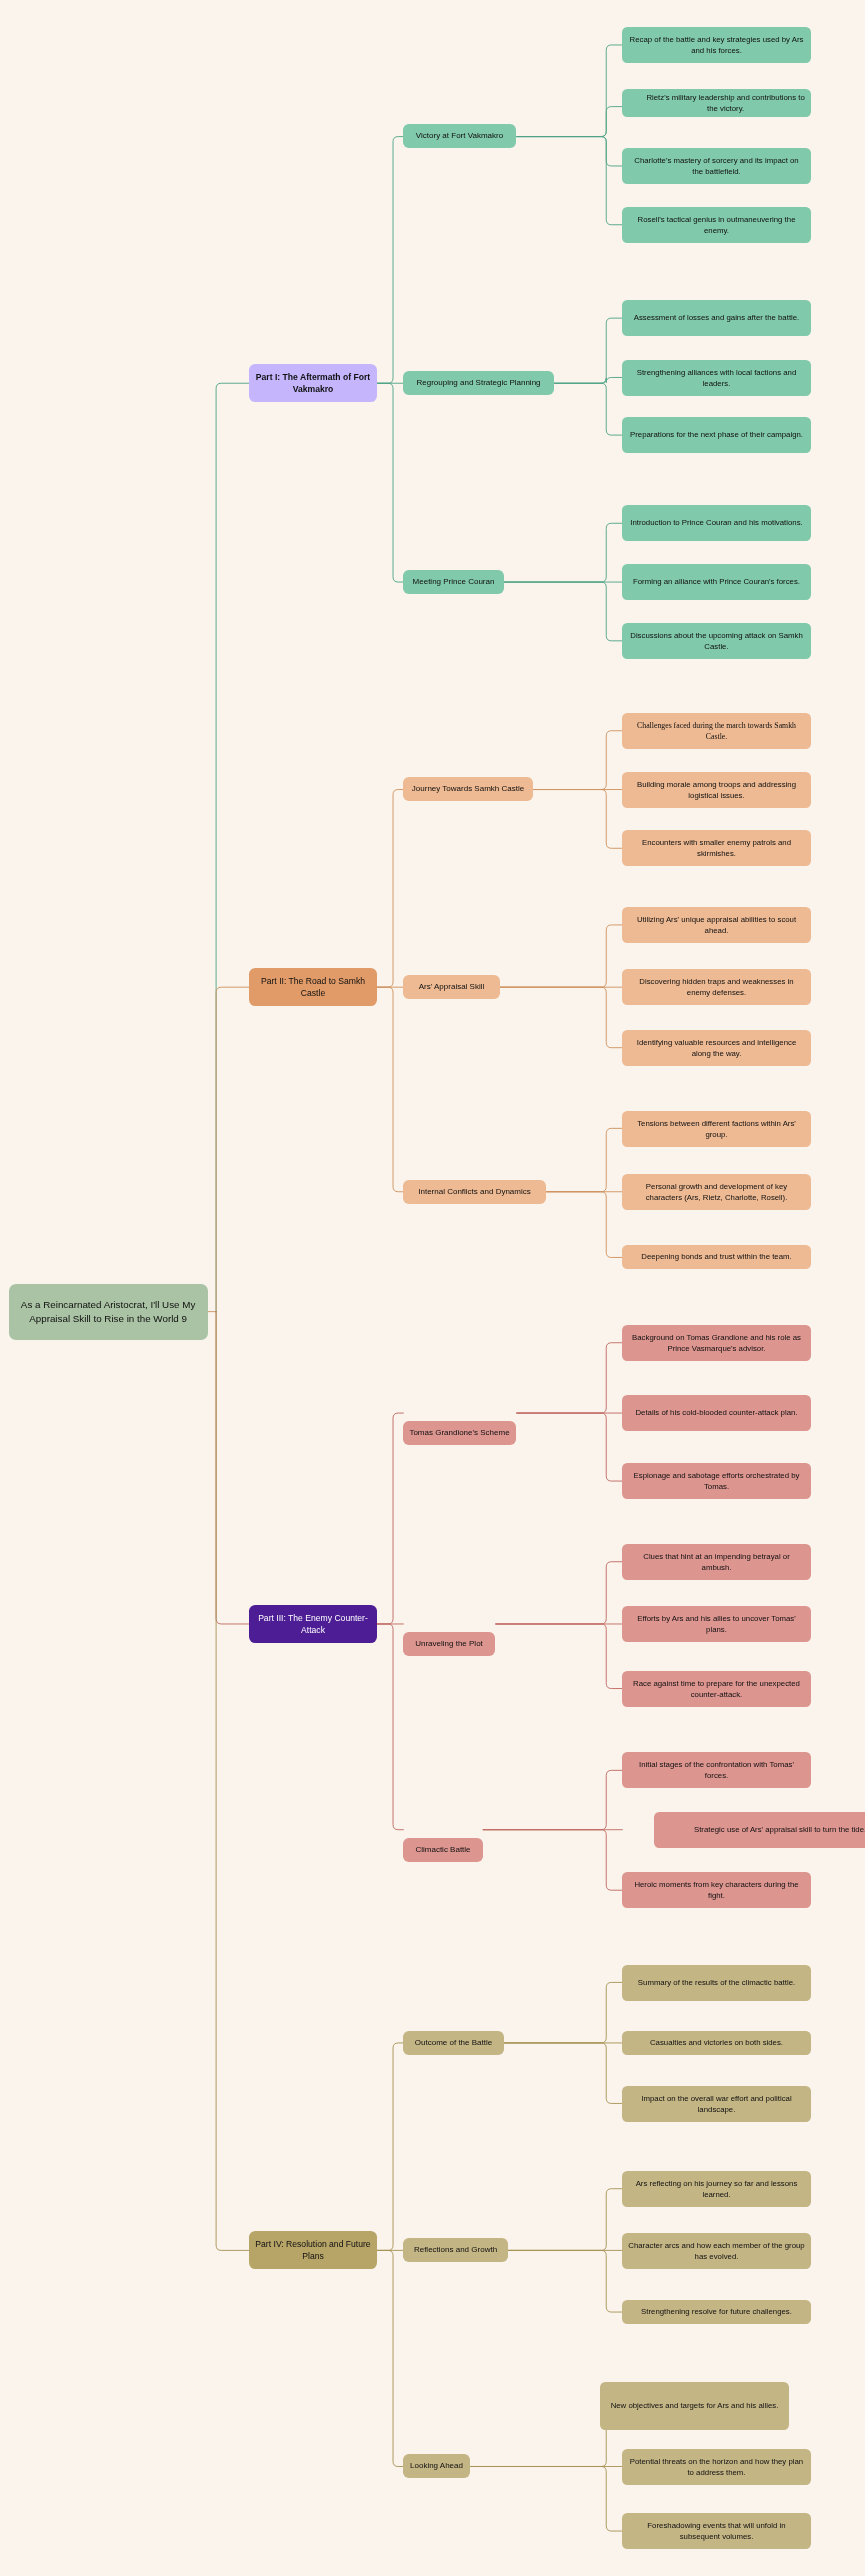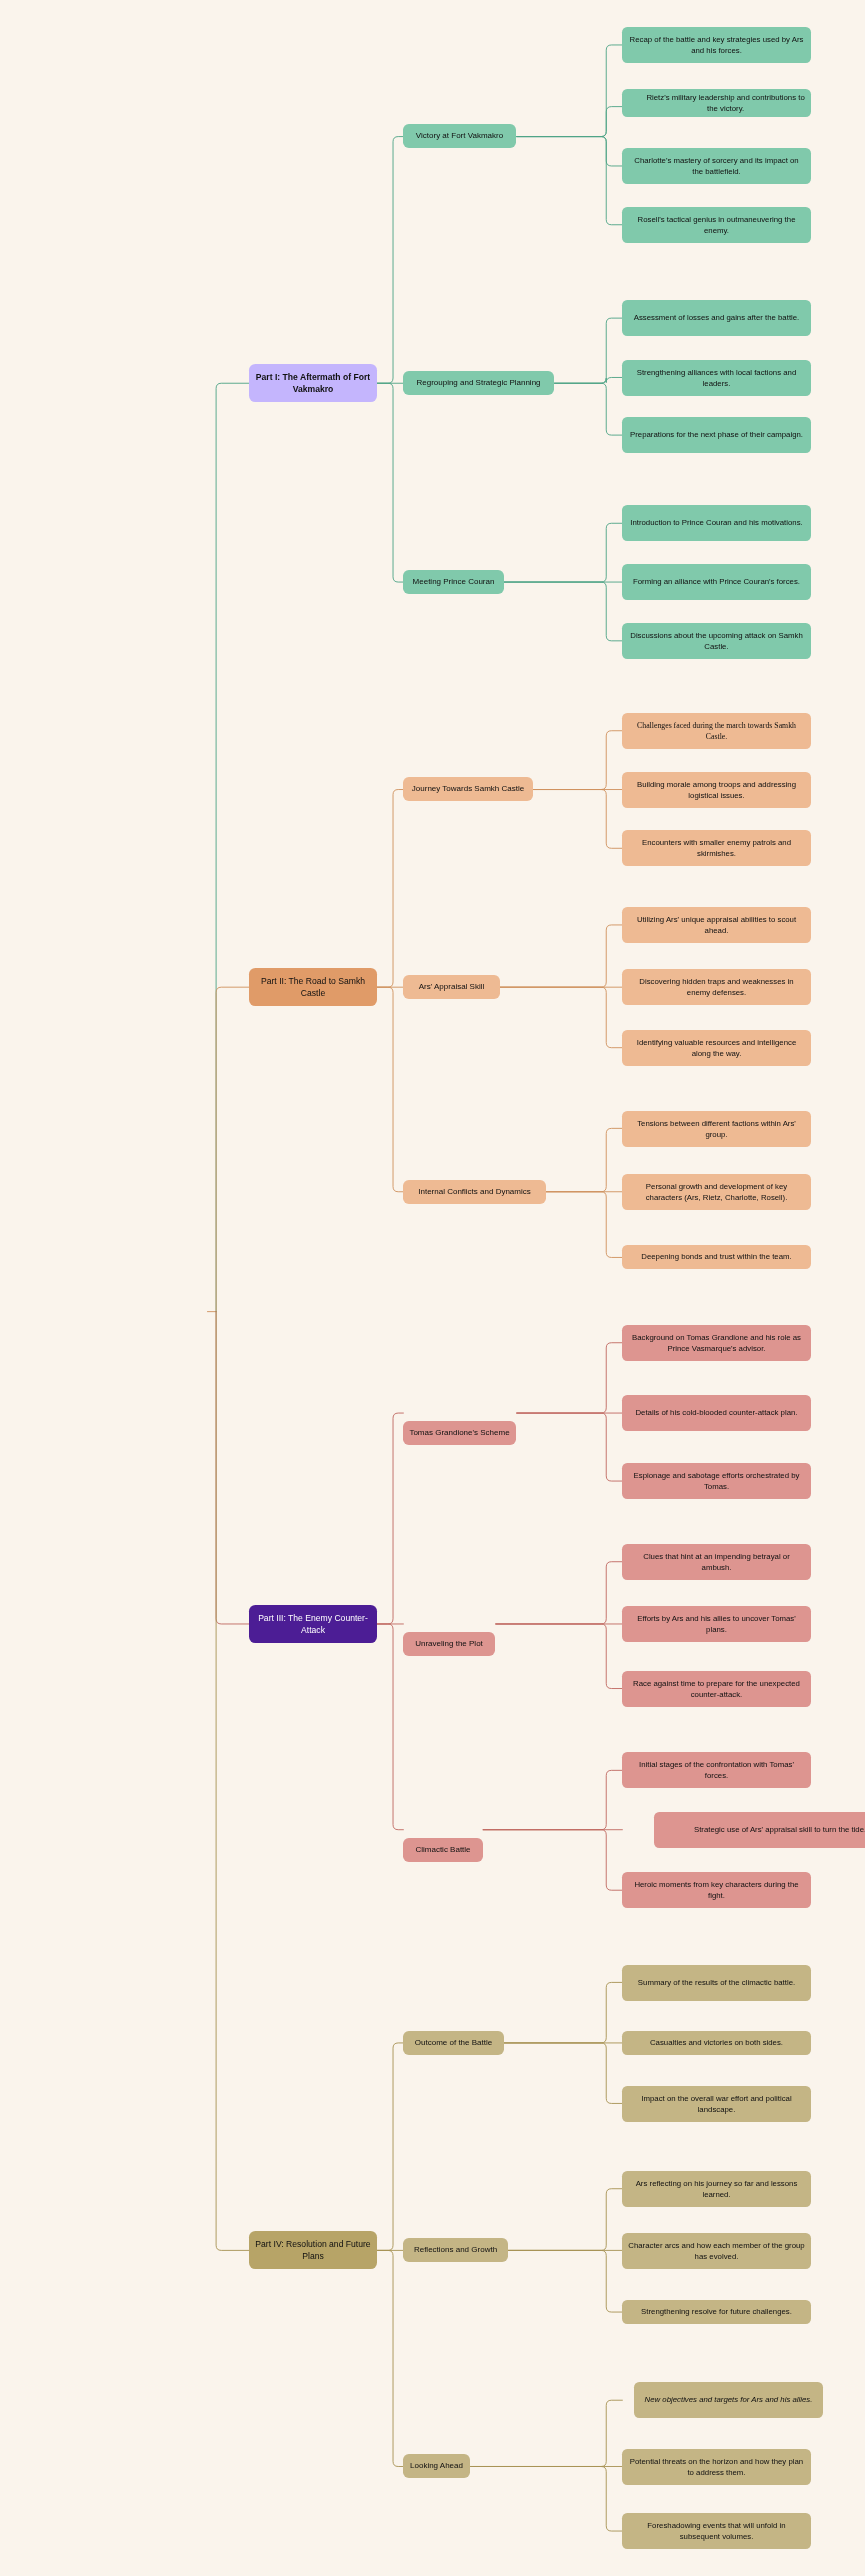--- a/index.html
+++ b/index.html
@@ -106,20 +106,23 @@
       <path d="M 874.88 3545 L 1043 3545 Q 1052 3545 1052 3554 L 1052 3641 Q 1052 3650 1061 3650 L 1080 3650" fill="none" stroke="#a89456" stroke-width="1.6" stroke-linecap="round"></path>
       <path d="M 654 3905 L 700 3905" fill="none" stroke="#a89456" stroke-width="1.6" stroke-linecap="round"></path>
       <path d="M 882.16 3905 L 1043 3905 Q 1052 3905 1052 3896 L 1052 3807 Q 1052 3798 1061 3798 L 1080 3798" fill="none" stroke="#a89456" stroke-width="1.6" stroke-linecap="round"></path>
       <path d="M 882.16 3905 L 1080 3905" fill="none" stroke="#a89456" stroke-width="1.6" stroke-linecap="round"></path>
       <path d="M 882.16 3905 L 1043 3905 Q 1052 3905 1052 3914 L 1052 4003 Q 1052 4012 1061 4012 L 1080 4012" fill="none" stroke="#a89456" stroke-width="1.6" stroke-linecap="round"></path>
       <path d="M 654 3905 L 673 3905 Q 682 3905 682 3914 L 682 4271 Q 682 4280 691 4280 L 700 4280" fill="none" stroke="#a89456" stroke-width="1.6" stroke-linecap="round"></path>
       <path d="M 816.64 4280 L 1043 4280 Q 1052 4280 1052 4271 L 1052 4174 Q 1052 4165 1061 4165 L 1080 4165" fill="none" stroke="#a89456" stroke-width="1.6" stroke-linecap="round"></path>
       <path d="M 816.64 4280 L 1080 4280" fill="none" stroke="#a89456" stroke-width="1.6" stroke-linecap="round"></path>
       <path d="M 816.64 4280 L 1043 4280 Q 1052 4280 1052 4289 L 1052 4383 Q 1052 4392 1061 4392 L 1080 4392" fill="none" stroke="#a89456" stroke-width="1.6" stroke-linecap="round"></path>
     </svg>
+<div class="node root" style="left: 8.6px; top: 1284px; width: 199px; height: 56px;">
+      <span>As a Reincarnated Aristocrat, I'll Use My Appraisal Skill to Rise in the World 9</span>
+    </div>
     <div class="node part p1" style="left: 249px; top: 364px; width: 128px; height: 38px;">
       <span>Part I: The Aftermath of Fort Vakmakro</span>
     </div>
     <div class="node sub p1" style="left: 403px; top: 124px; width: 113px; height: 24px;">
       <span>Victory at Fort Vakmakro</span>
     </div>
     <div class="node leaf p1" style="left: 622px; top: 27px; width: 189px; height: 36px;">
       <span>Recap of the battle and key strategies used by Ars and his forces.</span>
     </div>
     <div class="node leaf p1" style="left: 622px; top: 89px; width: 189px; height: 28px; padding-left: 24px;">
@@ -256,21 +259,21 @@
     </div>
     <div class="node leaf p4" style="left: 622px; top: 2233px; width: 189px; height: 36px;">
       <span>Character arcs and how each member of the group has evolved.</span>
     </div>
     <div class="node leaf p4" style="left: 622px; top: 2300px; width: 189px; height: 24px;">
       <span>Strengthening resolve for future challenges.</span>
     </div>
     <div class="node sub p4" style="left: 403px; top: 2454px; width: 67px; height: 24px;">
       <span>Looking Ahead</span>
     </div>
-    <div class="node leaf p4" style="left: 634px; top: 2382px; width: 189px; height: 36px; font-style: italic;">
+    <div class="node leaf p4" style="left: 600px; top: 2382px; width: 189px; height: 48px;">
       <span>New objectives and targets for Ars and his allies.</span>
     </div>
     <div class="node leaf p4" style="left: 622px; top: 2449px; width: 189px; height: 36px;">
       <span>Potential threats on the horizon and how they plan to address them.</span>
     </div>
     <div class="node leaf p4" style="left: 622px; top: 2513px; width: 189px; height: 36px;">
       <span>Foreshadowing events that will unfold in subsequent volumes.</span>
     </div>
   </div>
 

